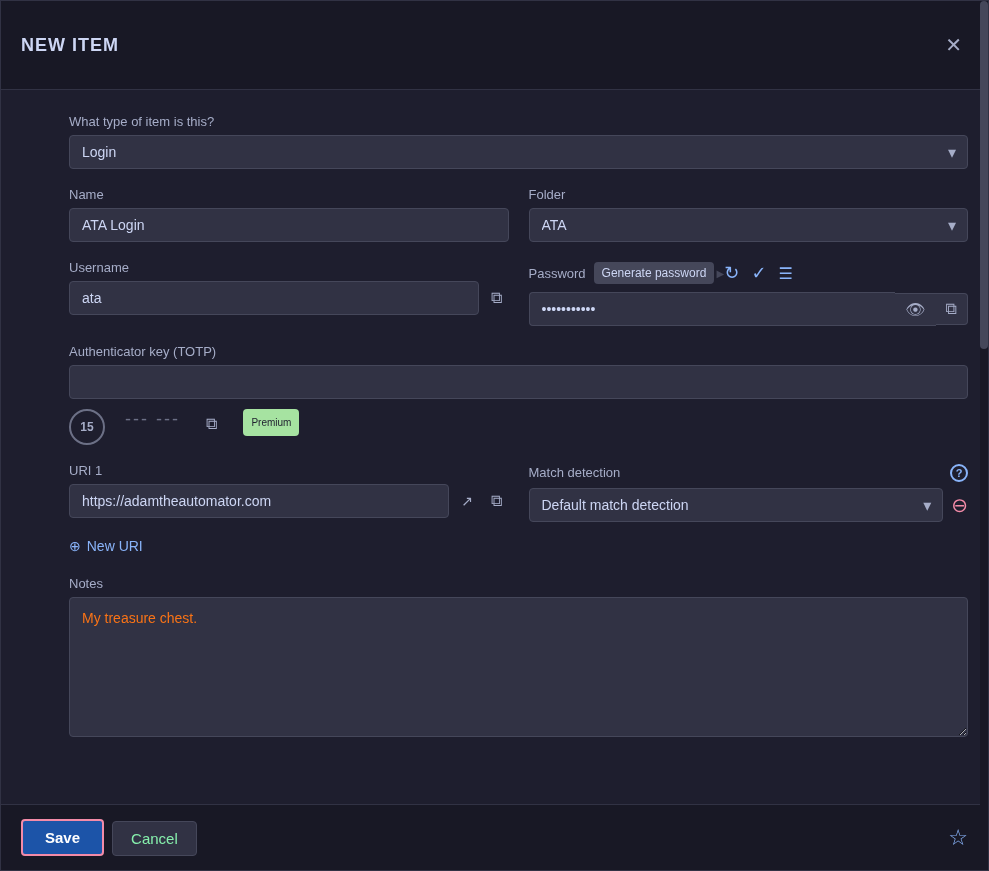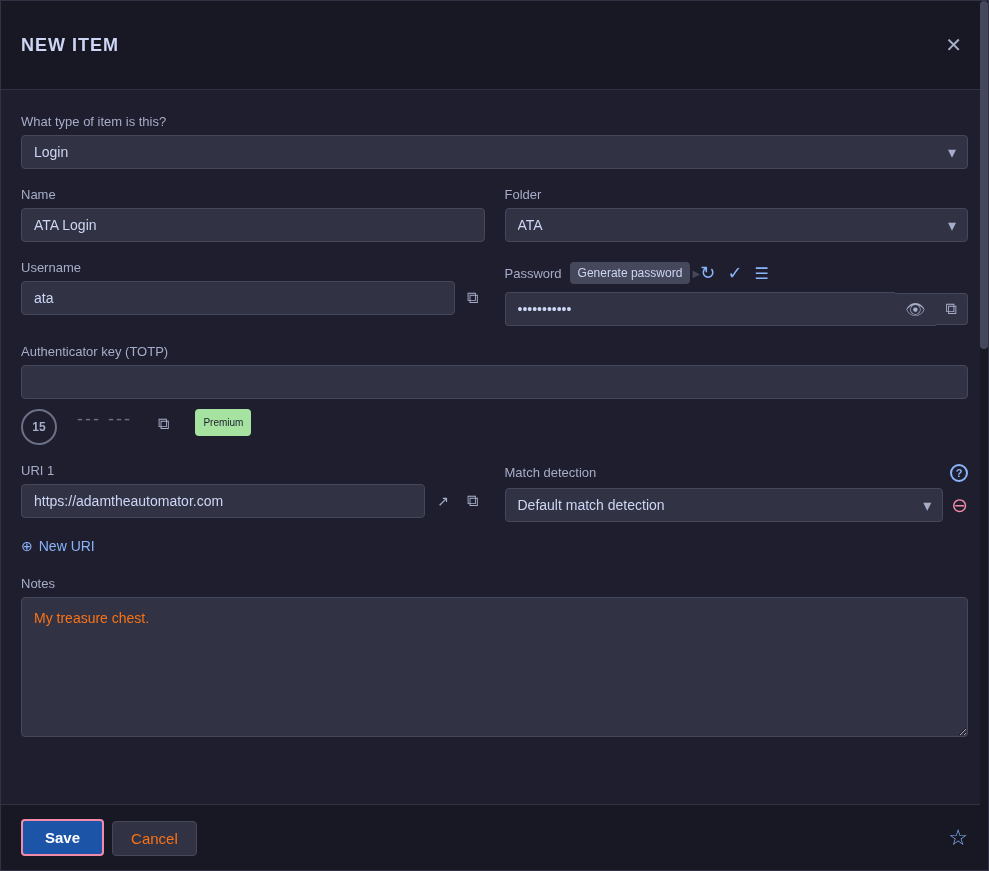--- a/index.html
+++ b/index.html
@@ -41,20 +41,21 @@
       color: #a6adc8;
       font-size: 20px;
       cursor: pointer;
       padding: 2px 6px;
       line-height: 1;
     }
     .modal-body {
       flex: 1;
       padding: 24px 20px;
       overflow-y: auto;
+      margin-left: 48px;
     }
     .form-label {
       color: #a6adc8;
       font-size: 13px;
       margin-bottom: 6px;
       display: block;
     }
     .form-section {
       margin-bottom: 18px;
     }
@@ -324,21 +325,21 @@
       color: #fff;
       padding: 8px 22px;
       font-size: 15px;
       font-weight: 600;
       border-radius: 4px;
       cursor: pointer;
     }
     .cancel-btn {
       background: #313244;
       border: 1px solid #45475a;
-      color: #f97316;
+      color: #86efac;
       padding: 8px 18px;
       font-size: 15px;
       border-radius: 4px;
       cursor: pointer;
     }
     .star-btn {
       background: none;
       border: none;
       color: #89b4fa;
       cursor: pointer;

